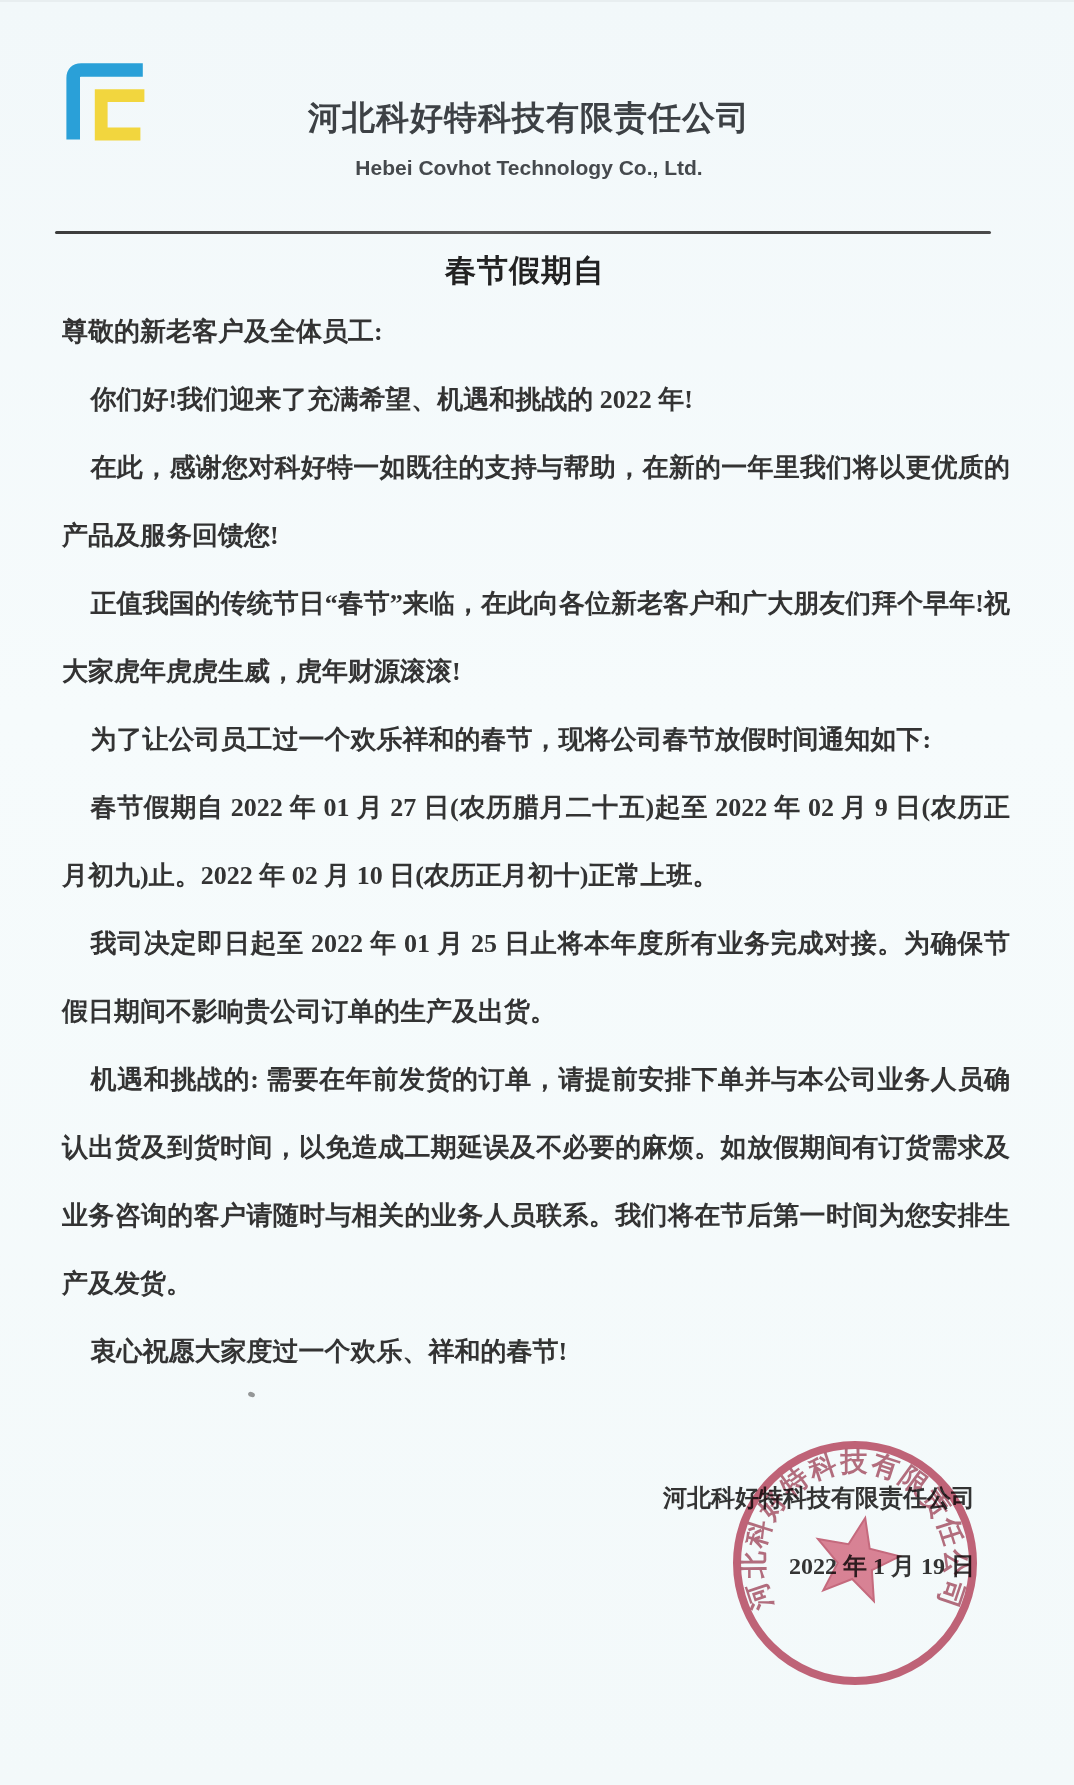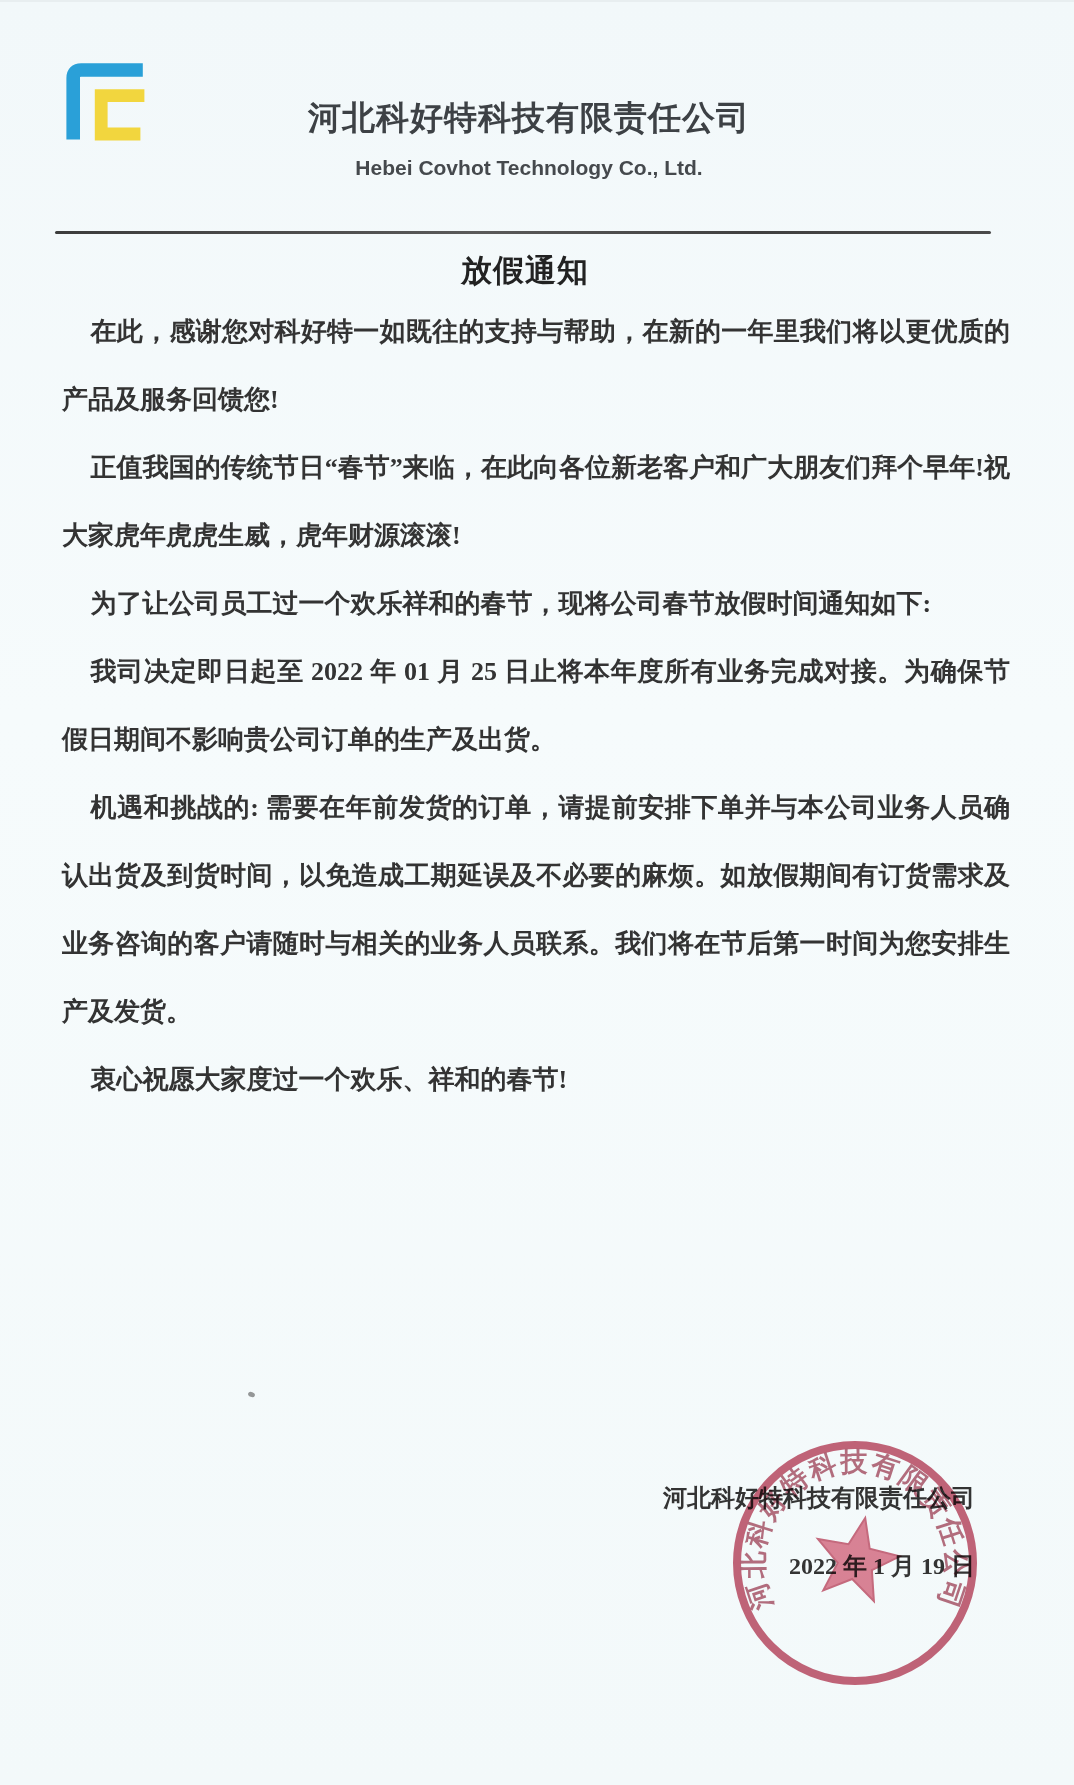--- a/index.html
+++ b/index.html
@@ -75,26 +75,29 @@
   <svg class="logo" viewBox="0 0 100 100" aria-hidden="true">
     <path d="M 96 10 H 19 Q 9 10 9 20 V 97" fill="none" stroke="#2aa0d8" stroke-width="17" stroke-linejoin="round" stroke-linecap="butt"></path>
     <path d="M 98 42 H 44 V 90 H 93" fill="none" stroke="#f2d63e" stroke-width="16" stroke-linejoin="miter"></path>
   </svg>
 
   <div class="company-cn">河北科好特科技有限责任公司</div>
   <div class="company-en">Hebei Covhot Technology Co., Ltd.</div>
 
   <div class="divider"></div>
 
-  <h1 class="notice-title">放假通知</h1>
+  <h1 class="notice-title">春节假期自</h1>
 
   <div class="body-text">
+    <p>尊敬的新老客户及全体员工:</p>
+    <p class="indent">你们好!我们迎来了充满希望、机遇和挑战的 2022 年!</p>
     <p class="indent">在此，感谢您对科好特一如既往的支持与帮助，在新的一年里我们将以更优质的产品及服务回馈您!</p>
     <p class="indent">正值我国的传统节日“春节”来临，在此向各位新老客户和广大朋友们拜个早年!祝大家虎年虎虎生威，虎年财源滚滚!</p>
     <p class="indent">为了让公司员工过一个欢乐祥和的春节，现将公司春节放假时间通知如下:</p>
+    <p class="indent">春节假期自 2022 年 01 月 27 日(农历腊月二十五)起至 2022 年 02 月 9 日(农历正月初九)止。2022 年 02 月 10 日(农历正月初十)正常上班。</p>
     <p class="indent">我司决定即日起至 2022 年 01 月 25 日止将本年度所有业务完成对接。为确保节假日期间不影响贵公司订单的生产及出货。</p>
     <p class="indent">机遇和挑战的: 需要在年前发货的订单，请提前安排下单并与本公司业务人员确认出货及到货时间，以免造成工期延误及不必要的麻烦。如放假期间有订货需求及业务咨询的客户请随时与相关的业务人员联系。我们将在节后第一时间为您安排生产及发货。</p>
     <p class="indent">衷心祝愿大家度过一个欢乐、祥和的春节!</p>
   </div>
 
   <div class="signature">
     <div>河北科好特科技有限责任公司</div>
     <div>2022 年 1 月 19 日</div>
   </div>
 

